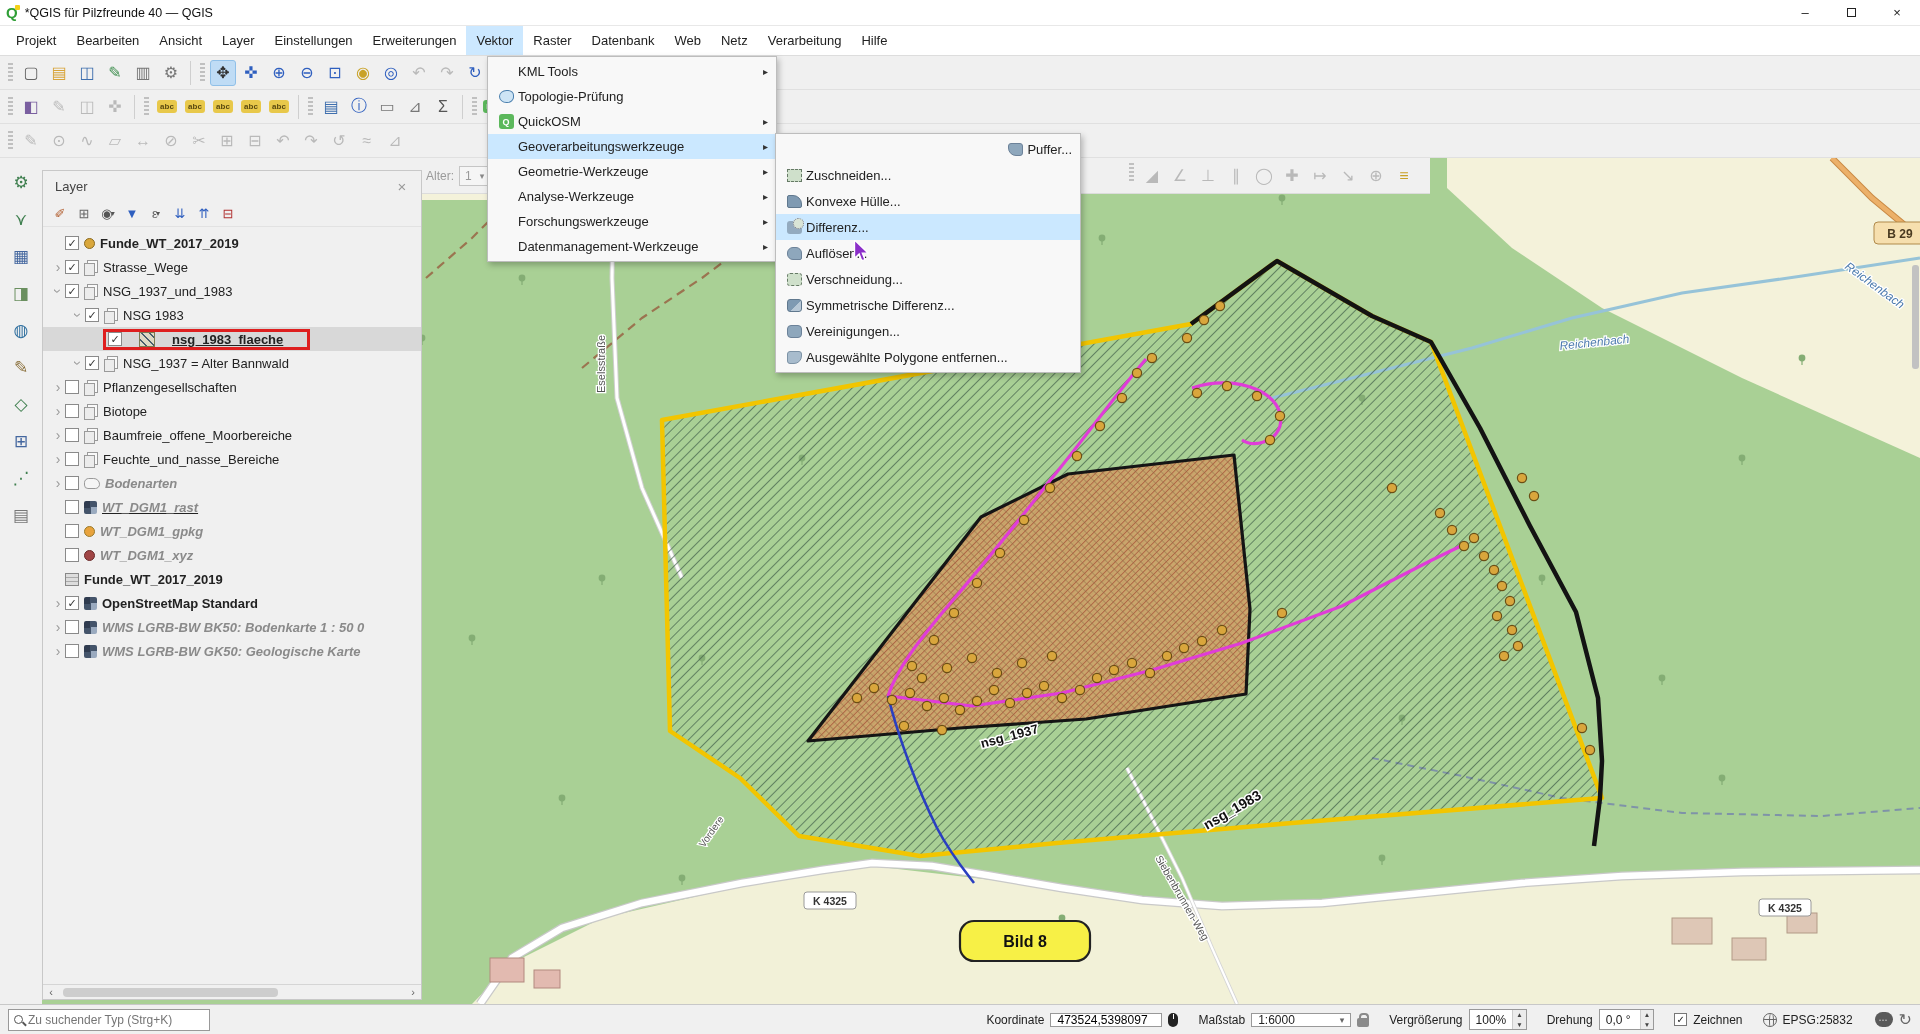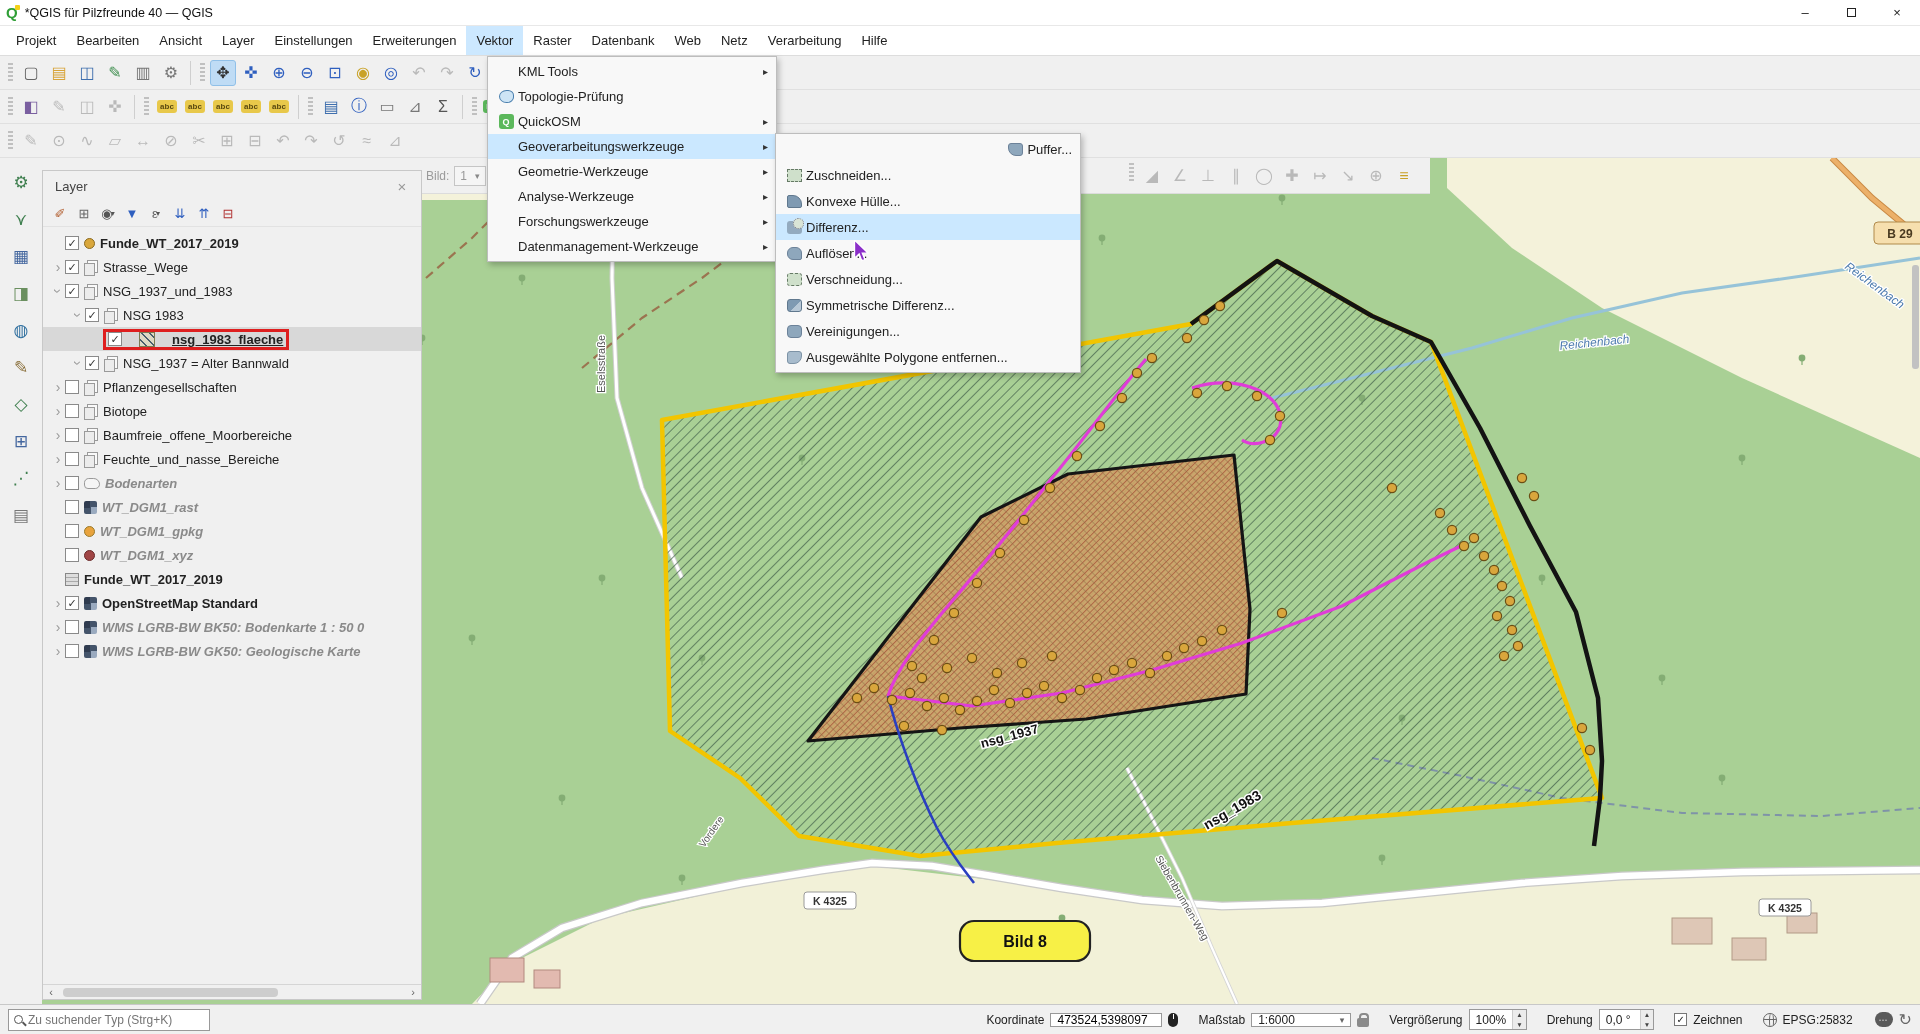--- a/index.html
+++ b/index.html
@@ -68,21 +68,21 @@
     justify-content:center; color:#999; font-size:15px; }
   #panel-toolbar { height:26px; display:flex; align-items:center; padding-left:6px; gap:2px;
     border-bottom:1px solid #e2e2e2; }
   .ptb-btn { min-width:22px; height:22px; display:flex; align-items:center; justify-content:center;
     font-size:13px; }
   .ptb-caret { font-size:8px; color:#555; margin-left:-2px; }
   #layer-tree { flex:1; overflow:hidden; padding-top:4px; background:#f0f0f0; }
   .tree-row { height:24px; display:flex; align-items:center; font-size:13px; white-space:nowrap; }
   .tree-row.selected { background:#d8d8d8; }
   .row-inner { display:flex; align-items:center; gap:5px; }
-  .row-inner.redbox { border:3px solid #de1f1f; padding:0 3px 0 2px; margin-left:-2px;gap:17px; }
+  .row-inner.redbox { border:3px solid #de1f1f; padding:0 24px 0 2px; margin-left:-2px;gap:17px; }
   .expander { width:14px; text-align:center; color:#999; font-size:14px; display:inline-block; }
   .expander.open { transform:rotate(90deg); }
   .cb { width:14px; height:14px; min-width:14px; border:1px solid #8a8a8a; background:#fff;
     display:inline-flex; align-items:center; justify-content:center; font-size:11px; color:#333; }
   .cb.on::after { content:"✓"; }
   .lbl { } .lbl.b { font-weight:bold; } .lbl.i { font-style:italic; } .lbl.g { color:#8a8a8a; }
   .lbl.u { text-decoration:underline; }
   
   .lic { display:inline-block; }
   .ic-point-yellow { width:11px; height:11px; border-radius:50%; background:#d9a73c; border:1px solid #8a6a20; }
@@ -650,21 +650,21 @@
 
       <g>
         <rect x="918" y="763" width="130" height="40" rx="14" fill="#f7f046" stroke="#222" stroke-width="2.2"></rect>
         <text x="983" y="789" text-anchor="middle" font-size="16" font-weight="bold" fill="#111" font-family="Liberation Sans, sans-serif">Bild 8</text>
       </g>
     </svg>
   </div>
 
   <div id="toolbar-strip">
     <div id="band-group">
-      <span>Bild:</span>
+      <span>Alter:</span>
       <span class="combo">
         <span>1</span>
           <span class="caret">▾</span>
       </span>
     </div>
     <div id="strip-icons">
         <span class="tb-handle"></span>
         <div class="tb-btn disabled">
           <span style="color: rgb(85, 85, 85);">◢</span>
         </div>
@@ -815,21 +815,21 @@
           </span>
         </div>
         <div class="tree-row" style="padding-left: 8px;">
           <span class="expander">›</span>
           <span class="row-inner">
             <span class="cb"></span>
             <span class="lic ic-blob"></span>
             <span class="lbl b i g">Bodenarten</span>
           </span>
         </div>
-        <div class="tree-row" style="padding-left: 8px;">
+        <div class="tree-row" style="padding-left: 8px; text-decoration: underline;">
           <span class="expander"></span>
           <span class="row-inner">
             <span class="cb"></span>
             <span class="lic ic-raster"></span>
             <span class="lbl b i g">WT_DGM1_rast</span>
           </span>
         </div>
         <div class="tree-row" style="padding-left: 8px;">
           <span class="expander"></span>
           <span class="row-inner">

